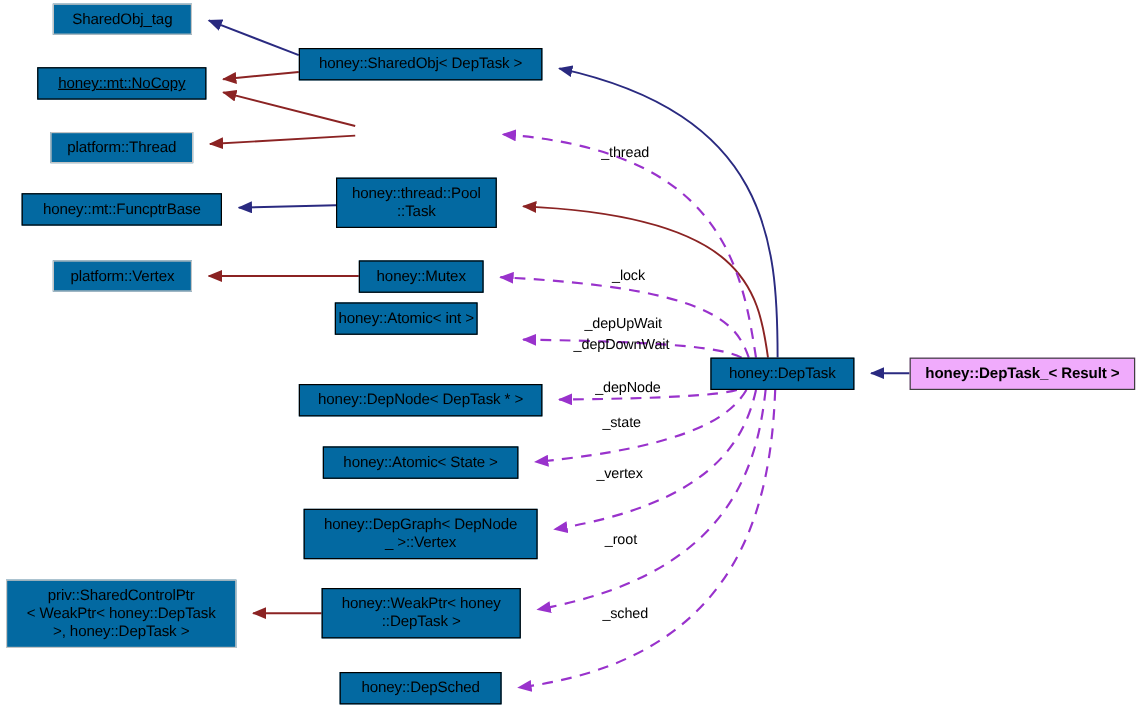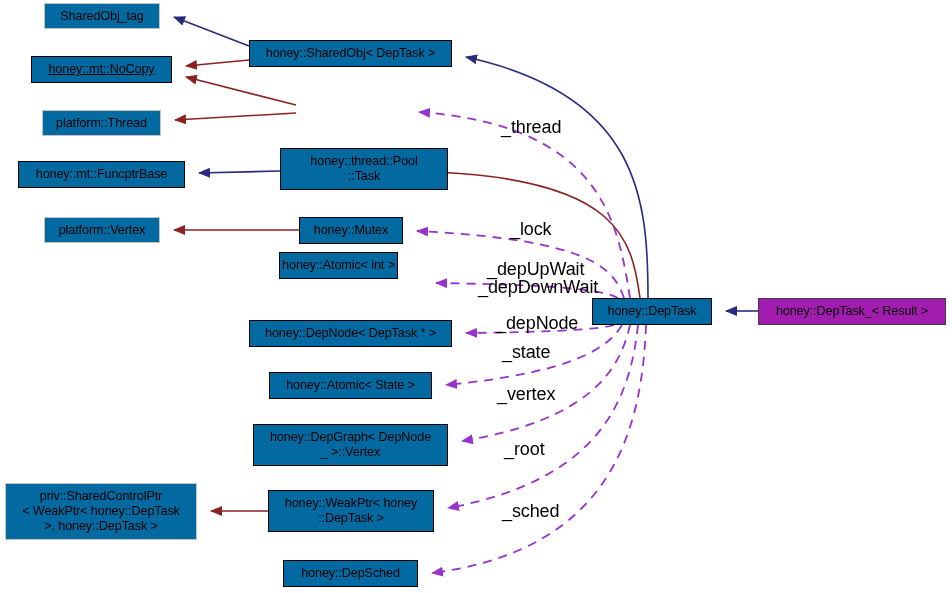--- a/index.html
+++ b/index.html
@@ -42,26 +42,27 @@
     white-space: pre;
     letter-spacing: -0.1px;
   }
   .node.solid {
     border: 1.6px solid #000000;
   }
   .node.faint {
     border: 1px solid #c4c4c4;
   }
   .node.highlight {
-    background: #a21caf;
+    background: #f0abfc;
     border: 1.6px solid #404040;
+    font-weight: bold;
   }
   .edge-label {
     position: absolute;
-    font-size: 18px;
+    font-size: 12px;
     line-height: 15px;
     color: #000000;
     white-space: pre;
     letter-spacing: -0.1px;
   }
 </style>
 </head>
 <body>
 
 <div id="diagram">
@@ -133,21 +134,21 @@
     <span>priv::SharedControlPtr
 &lt; WeakPtr&lt; honey::DepTask
 &gt;, honey::DepTask &gt;</span>
   </div>
 
   <div class="node solid" style="left:249px; top:40px; width:203px; height:27px;">
     <span>honey::SharedObj&lt; DepTask &gt;</span>
   </div>
 
 
-  <div class="node solid" style="left:280px; top:148px; width:168px; height:42px;">
+  <div class="node solid" style="left:280px; top:148px; width:134px; height:42px;">
     <span>honey::thread::Pool
 ::Task</span>
   </div>
 
   <div class="node solid" style="left:299px; top:217px; width:104px; height:27px;">
     <span>honey::Mutex</span>
   </div>
 
   <div class="node solid" style="left:279px; top:252px; width:119px; height:27px;">
     <span>honey::Atomic&lt; int &gt;</span>

